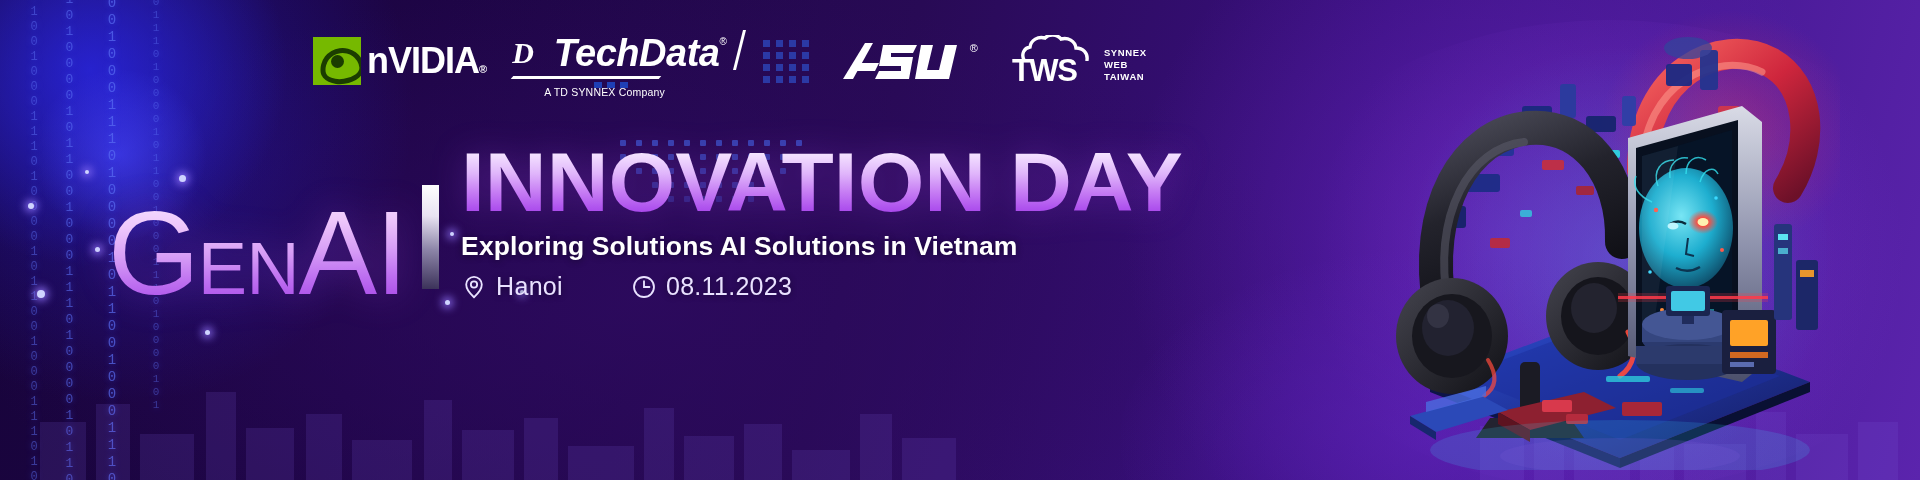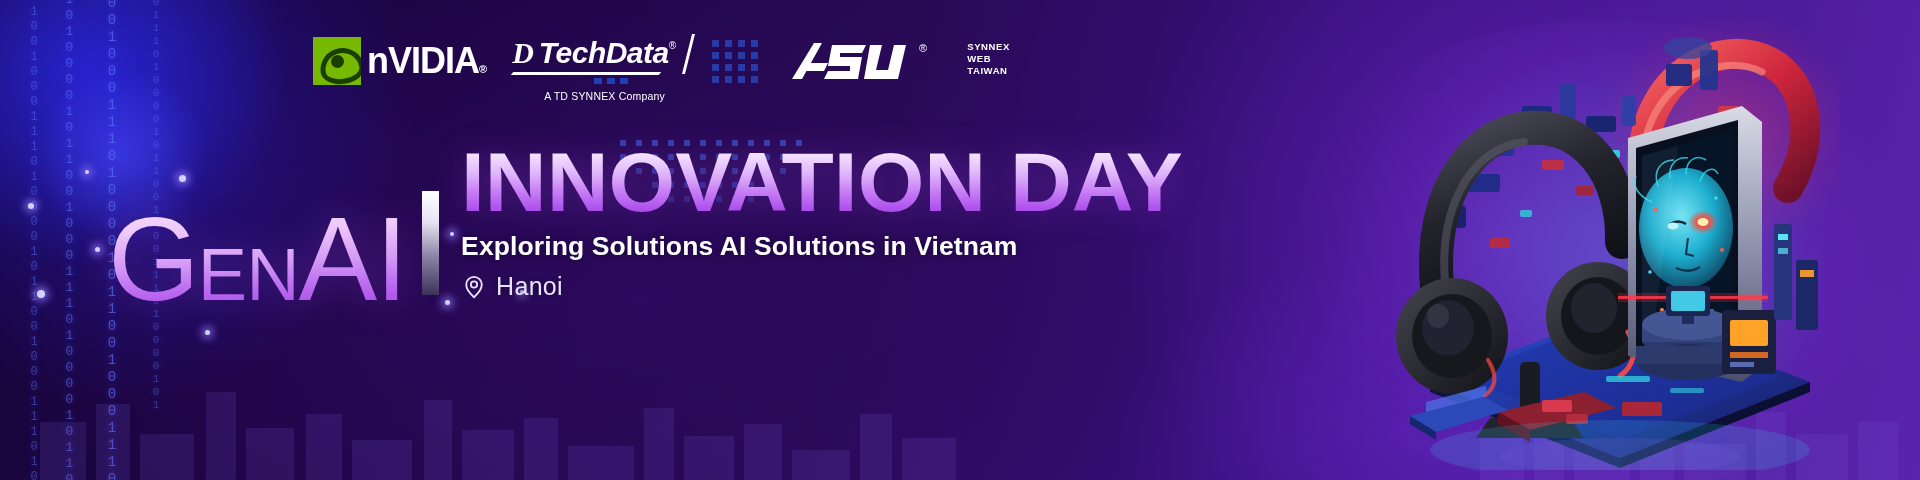--- a/index.html
+++ b/index.html
@@ -59,22 +59,22 @@
             width:13px; height:13px; border-radius:50%; background:#1b3d00; }
   .nv-word { color:#fff; font-size:36px; font-weight:bold; letter-spacing:-1px;
              margin-left:6px; font-family:"Liberation Sans", sans-serif; }
   .nv-word sup{ font-size:11px; vertical-align:baseline; }
 
   
   .td-wrap { margin-left:26px; position:relative; padding-bottom:0; }
   .td-main { display:flex; align-items:center; position:relative; }
   .td-d { color:#fff; font-size:30px; font-weight:bold; font-style:italic;
           font-family:"Liberation Serif", serif; line-height:1; }
-  .td-text { color:#fff; font-size:30px; font-weight:bold; font-style:italic;
-             letter-spacing:-.5px; margin-left:5px; line-height:1; }
+  .td-text { color:#fff; font-size:38px; font-weight:bold; font-style:italic;
+             letter-spacing:-.5px; margin-left:20px; line-height:1; }
   .td-slash { position:absolute; right:-14px; top:-4px; width:3px; height:40px;
               background:#fff; transform:skewX(-14deg); }
   .td-bar { margin-top:4px; height:3px; width:148px; background:#fff;
             transform:skewX(-40deg); }
   .td-squares { display:flex; gap:5px; margin-top:3px; margin-left:82px; }
   .td-squares i { width:8px; height:6px; background:#1f3fb5; display:block; }
   .td-tag { position:absolute; left:32px; top:52px; color:#fff;
             font-size:10.5px; white-space:nowrap; letter-spacing:.2px; }
 
   
@@ -108,21 +108,21 @@
     -webkit-background-clip:text; background-clip:text; color:transparent;
     -webkit-text-fill-color:transparent;
     filter:drop-shadow(0 0 18px rgba(170,80,240,.35));
     text-align:center;
   }
   .genai .sm { font-size:74px; letter-spacing:-1px; }
 
   .divider { width:17px; height:104px; margin:0 22px 12px 16px;
              background:linear-gradient(185deg,#ffffff 0%,#e9e4f2 30%,#8d86a8 62%,#3a3158 100%); }
 
-  .innovation-block { margin-bottom:6px; }
+  .innovation-block { }
   .innovation {
     font-size:84px; font-weight:bold; line-height:.92; letter-spacing:0px;
     font-family:"Liberation Sans", sans-serif;
     transform:scaleX(1.02);
     transform-origin:left bottom;
     background:linear-gradient(180deg,#ffffff 0%,#f3e0ff 14%,#e0b6fb 38%,#c77ef4 62%,#b055ee 82%,#9d36e6 100%);
     -webkit-background-clip:text; background-clip:text; color:transparent;
     -webkit-text-fill-color:transparent;
     filter:drop-shadow(0 0 16px rgba(170,70,240,.30));
     white-space:nowrap;
@@ -303,20 +303,26 @@
           <path d="M26 4 L34 4 L14 40 L4 40 Z"></path>
           <path d="M18 24 L40 24 L36 32 L14 32 Z"></path>
           <path d="M44 6 L78 6 L74 14 L52 14 L52 18 L74 18 L70 40 L36 40 L40 32 L62 32 L62 27 L40 27 Z"></path>
           <path d="M82 6 L94 6 L88 31 L100 31 L106 6 L118 6 L110 40 L76 40 Z"></path>
         </g>
       </svg>
       <span class="asus-r">®</span>
     </div>
 
     <div class="logo-item tws-wrap">
+      <div class="tws-mark">
+        <svg class="tws-cloud" viewBox="0 0 74 26">
+          <path d="M4 25 C1 19 4 13 10 12 C11 5 18 1 25 3 C29 -1 37 -1 41 4 C48 2 55 6 56 13 C63 13 68 18 67 25" fill="none" stroke="#ffffff" stroke-width="3.4" stroke-linecap="round"></path>
+        </svg>
+        <span class="tws-text">TWS</span>
+      </div>
       <div class="tws-sub">
         <div>SYNNEX</div>
         <div>WEB</div>
         <div>TAIWAN</div>
       </div>
     </div>
   </div>
 
   <div class="headline">
 
@@ -331,20 +337,27 @@
       <div class="meta">
 
         <div class="meta-item">
           <svg class="meta-ico" viewBox="0 0 24 24">
             <path d="M12 2.6c-4 0-7.2 3.2-7.2 7.2 0 5.3 7.2 11.6 7.2 11.6s7.2-6.3 7.2-11.6c0-4-3.2-7.2-7.2-7.2z" fill="none" stroke="#e9e2ff" stroke-width="1.7"></path>
             <circle cx="12" cy="9.7" r="2.9" fill="none" stroke="#e9e2ff" stroke-width="1.7"></circle>
           </svg>
           <span>Hanoi</span>
         </div>
 
+        <div class="meta-item">
+          <svg class="meta-ico" viewBox="0 0 24 24">
+            <circle cx="12" cy="12" r="9.2" fill="none" stroke="#e9e2ff" stroke-width="1.7"></circle>
+            <path d="M12 6.6V12h5" fill="none" stroke="#e9e2ff" stroke-width="1.7" stroke-linecap="round"></path>
+          </svg>
+          <span>08.11.2023</span>
+        </div>
       </div>
     </div>
   </div>
 
   <div class="illus">
     <svg viewBox="0 0 470 460" width="470" height="460">
       <defs>
         <linearGradient id="gBase" x1="0" y1="0" x2="1" y2="1">
           <stop offset="0" stop-color="#2a4fd6"></stop>
             <stop offset="1" stop-color="#101a5c"></stop>

